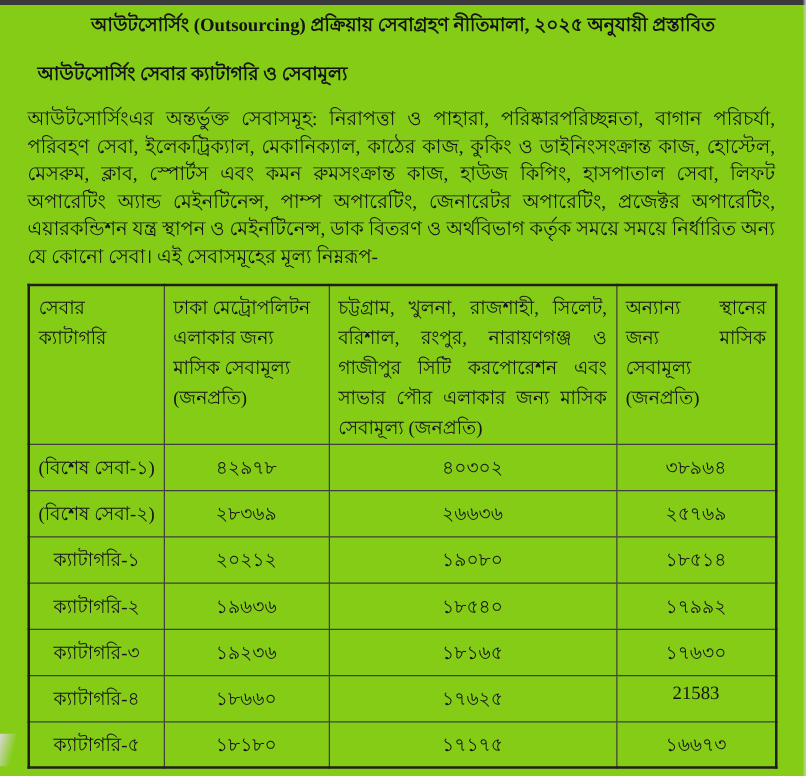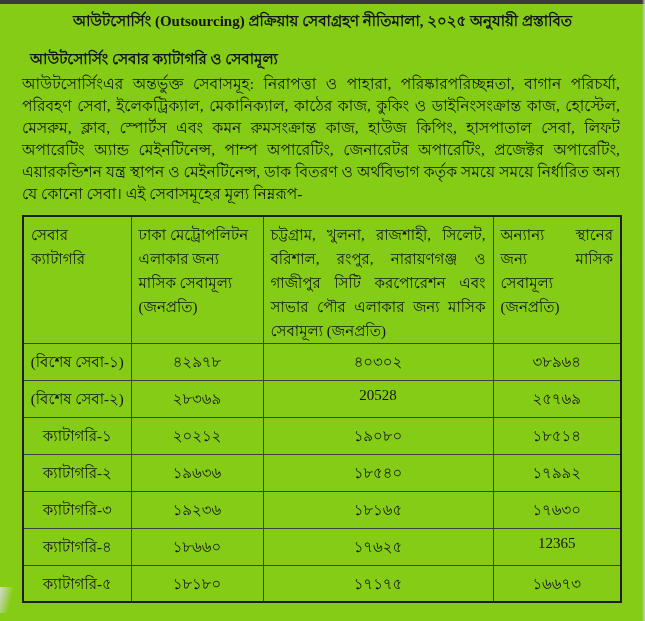--- a/index.html
+++ b/index.html
@@ -47,21 +47,21 @@
     line-height: 1.3;
   }
   .subtitle {
     margin: 0 30px;
     padding-top: 15px;
     text-align: left;
     font-weight: bold;
     font-size: 15px;
   }
   .intro {
-    margin: 1px 25px 0 22px;
+    margin: 13px 25px 0 22px;
     font-size: 15.5px;
     line-height: 1.42;
     text-align: justify;
   }
   table.fee-table {
     border-collapse: collapse;
     table-layout: fixed;
     width: 598px;
     margin: 10px 0 0 22px;
     border: 2px solid #1f1f1f;
@@ -124,21 +124,21 @@
     <tbody>
       <tr>
         <td>(বিশেষ সেবা-১)</td>
         <td>৪২৯৭৮</td>
         <td>৪০৩০২</td>
         <td>৩৮৯৬৪</td>
       </tr>
       <tr>
         <td>(বিশেষ সেবা-২)</td>
         <td>২৮৩৬৯</td>
-        <td>20528</td>
+        <td>২৬৬৩৬</td>
         <td>২৫৭৬৯</td>
       </tr>
       <tr>
         <td>ক্যাটাগরি-১</td>
         <td>২০২১২</td>
         <td>১৯০৮০</td>
         <td>১৮৫১৪</td>
       </tr>
       <tr>
         <td>ক্যাটাগরি-২</td>
@@ -149,21 +149,21 @@
       <tr>
         <td>ক্যাটাগরি-৩</td>
         <td>১৯২৩৬</td>
         <td>১৮১৬৫</td>
         <td>১৭৬৩০</td>
       </tr>
       <tr>
         <td>ক্যাটাগরি-৪</td>
         <td>১৮৬৬০</td>
         <td>১৭৬২৫</td>
-        <td>12365</td>
+        <td>21583</td>
       </tr>
       <tr>
         <td>ক্যাটাগরি-৫</td>
         <td>১৮১৮০</td>
         <td>১৭১৭৫</td>
         <td>১৬৬৭৩</td>
       </tr>
     </tbody>
   </table>
 </div>

